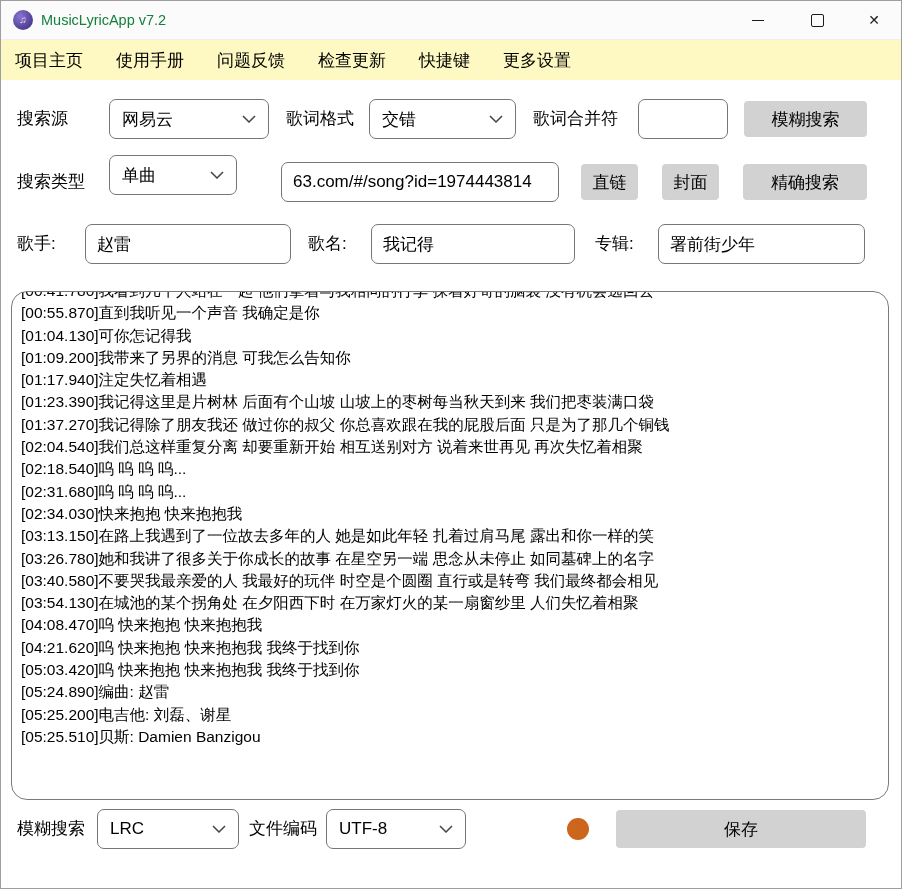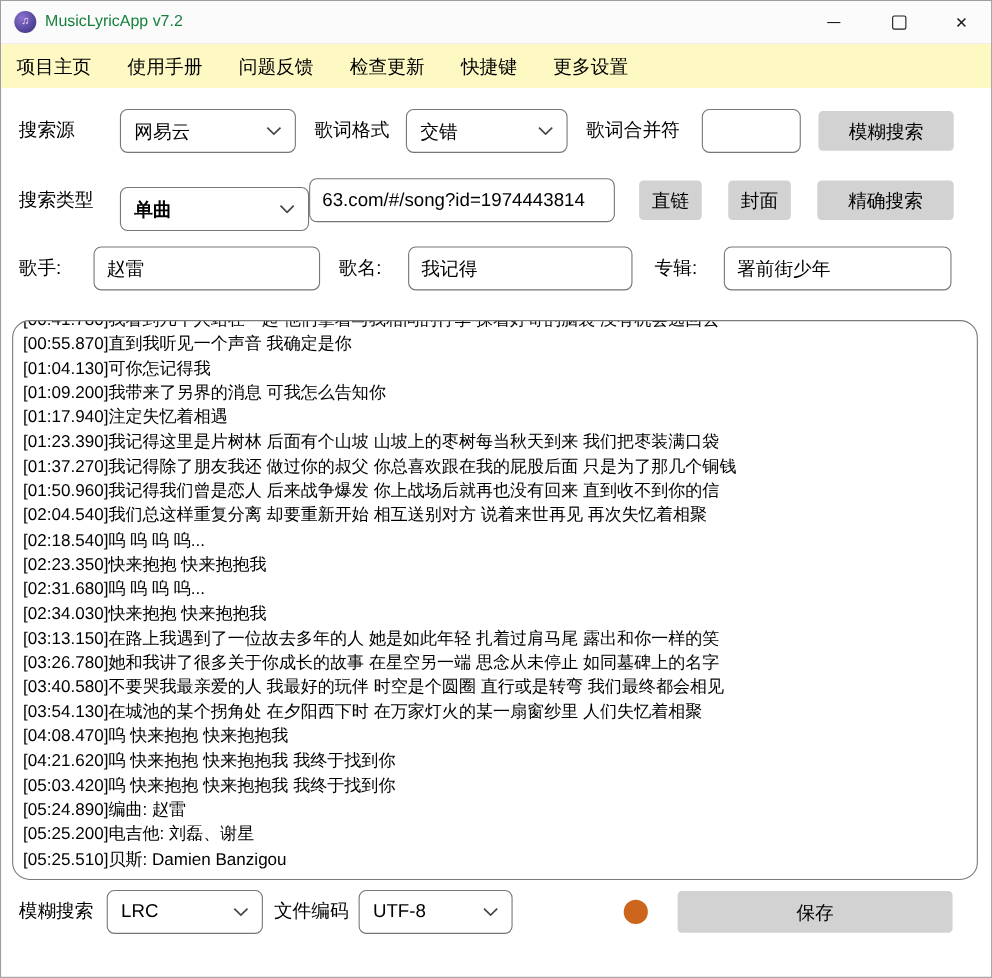--- a/index.html
+++ b/index.html
@@ -80,21 +80,21 @@
     <span>交错</span>
     <svg width="14" height="8" viewBox="0 0 14 8">
         <path d="M1 1 L7 7 L13 1" fill="none" stroke="#444" stroke-width="1.5"></path>
       </svg>
   </div>
   <div class="lbl" style="left:532px;top:98px;">歌词合并符</div>
   <input class="tinput" style="left: 637px; top: 98px; width: 90px;" value="">
   <button class="btn" style="left:743px;top:100px;width:123px;">模糊搜索</button>
 
   <div class="lbl" style="left:16px;top:161px;">搜索类型</div>
-  <div class="combo" style="left:108px;top:169px;width:172px;font-weight:bold;">
+  <div class="combo" style="left:108px;top:154px;width:128px;">
     <span>单曲</span>
     <svg width="14" height="8" viewBox="0 0 14 8">
         <path d="M1 1 L7 7 L13 1" fill="none" stroke="#444" stroke-width="1.5"></path>
       </svg>
   </div>
   <input class="tinput" style="left: 280px; top: 161px; width: 278px; text-align: left;" value="63.com/#/song?id=1974443814">
   <button class="btn" style="left:580px;top:163px;width:57px;">直链</button>
   <button class="btn" style="left:661px;top:163px;width:57px;">封面</button>
   <button class="btn" style="left:742px;top:163px;width:124px;">精确搜索</button>
 
@@ -107,24 +107,22 @@
 
   <div class="lyrics-box">
     <div class="lyrics-content">
         <div>[00:41.780]我看到几个人站在一起 他们拿着与我相同的行李 探着好奇的脑袋 没有机会逃回去</div>
         <div>[00:55.870]直到我听见一个声音 我确定是你</div>
         <div>[01:04.130]可你怎记得我</div>
         <div>[01:09.200]我带来了另界的消息 可我怎么告知你</div>
         <div>[01:17.940]注定失忆着相遇</div>
         <div>[01:23.390]我记得这里是片树林 后面有个山坡 山坡上的枣树每当秋天到来 我们把枣装满口袋</div>
         <div>[01:37.270]我记得除了朋友我还 做过你的叔父 你总喜欢跟在我的屁股后面 只是为了那几个铜钱</div>
-        <div>[01:50.960]我记得我们曾是恋人 后来战争爆发 你上战场后就再也没有回来 直到收不到你的信</div>
         <div>[02:04.540]我们总这样重复分离 却要重新开始 相互送别对方 说着来世再见 再次失忆着相聚</div>
         <div>[02:18.540]呜 呜 呜 呜...</div>
-        <div>[02:23.350]快来抱抱 快来抱抱我</div>
         <div>[02:31.680]呜 呜 呜 呜...</div>
         <div>[02:34.030]快来抱抱 快来抱抱我</div>
         <div>[03:13.150]在路上我遇到了一位故去多年的人 她是如此年轻 扎着过肩马尾 露出和你一样的笑</div>
         <div>[03:26.780]她和我讲了很多关于你成长的故事 在星空另一端 思念从未停止 如同墓碑上的名字</div>
         <div>[03:40.580]不要哭我最亲爱的人 我最好的玩伴 时空是个圆圈 直行或是转弯 我们最终都会相见</div>
         <div>[03:54.130]在城池的某个拐角处 在夕阳西下时 在万家灯火的某一扇窗纱里 人们失忆着相聚</div>
         <div>[04:08.470]呜 快来抱抱 快来抱抱我</div>
         <div>[04:21.620]呜 快来抱抱 快来抱抱我 我终于找到你</div>
         <div>[05:03.420]呜 快来抱抱 快来抱抱我 我终于找到你</div>
         <div>[05:24.890]编曲: 赵雷</div>

